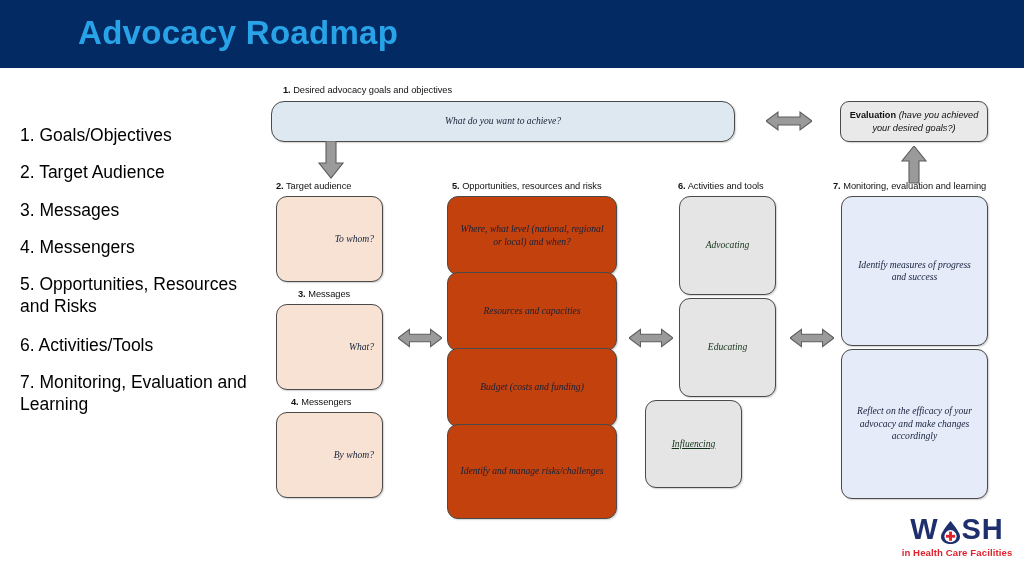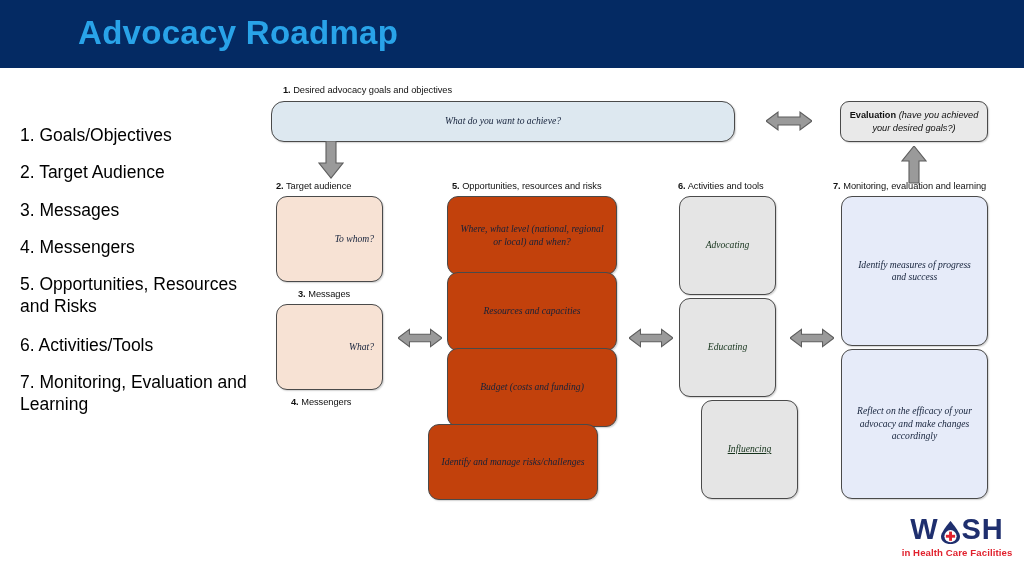--- a/index.html
+++ b/index.html
@@ -219,59 +219,62 @@
   <div class="cap" style="left:298px; top:289px;">
     <b>3.</b><span> Messages</span>
   </div>
   <div class="nodebox c-peach" style="left:276px; top:304px; width:107px; height:86px;">
     <span>What?</span>
   </div>
 
   <div class="cap" style="left:291px; top:397px;">
     <b>4.</b><span> Messengers</span>
   </div>
+  <div class="nodebox c-peach" style="left:276px; top:412px; width:107px; height:86px;">
+    <span>By whom?</span>
+  </div>
 
   <div class="arrow" style="left:398px; top:326px;">
     <svg width="44" height="24" viewBox="0 0 46 22">
       <polygon points="0,11 12,2 12,7 34,7 34,2 46,11 34,20 34,15 12,15 12,20" fill="#9a9a9a" stroke="#5d5d5d" stroke-width="1.1"></polygon>
     </svg>
   </div>
 
   <div class="cap" style="left:452px; top:181px;">
     <b>5.</b><span> Opportunities, resources and risks</span>
   </div>
   <div class="nodebox c-yellow" style="left:447px; top:196px; width:170px; height:79px;">
     <span>Where, what level (national, regional or local) and when?</span>
   </div>
   <div class="nodebox c-yellow" style="left:447px; top:272px; width:170px; height:79px;">
     <span>Resources and capacities</span>
   </div>
   <div class="nodebox c-yellow" style="left:447px; top:348px; width:170px; height:79px;">
     <span>Budget (costs and funding)</span>
   </div>
-  <div class="nodebox c-yellow" style="left:428px; top:424px; width:170px; height:76px;text-align:center;">
+  <div class="nodebox c-yellow" style="left:447px; top:424px; width:170px; height:95px;text-align:center;">
     <span>Identify and manage risks/challenges</span>
   </div>
 
   <div class="arrow" style="left:629px; top:326px;">
     <svg width="44" height="24" viewBox="0 0 46 22">
       <polygon points="0,11 12,2 12,7 34,7 34,2 46,11 34,20 34,15 12,15 12,20" fill="#9a9a9a" stroke="#5d5d5d" stroke-width="1.1"></polygon>
     </svg>
   </div>
 
   <div class="cap" style="left:678px; top:181px;">
     <b>6.</b><span> Activities and tools</span>
   </div>
   <div class="nodebox c-green" style="left:679px; top:196px; width:97px; height:99px;">
     <span>Advocating</span>
   </div>
   <div class="nodebox c-green" style="left:679px; top:298px; width:97px; height:99px;">
     <span>Educating</span>
   </div>
-  <div class="nodebox c-green" style="left:701px; top:400px; width:97px; height:99px;text-decoration:underline;">
+  <div class="nodebox c-green" style="left:645px; top:400px; width:97px; height:88px;text-decoration:underline;">
     <span>Influencing</span>
   </div>
 
   <div class="arrow" style="left:790px; top:326px;">
     <svg width="44" height="24" viewBox="0 0 46 22">
       <polygon points="0,11 12,2 12,7 34,7 34,2 46,11 34,20 34,15 12,15 12,20" fill="#9a9a9a" stroke="#5d5d5d" stroke-width="1.1"></polygon>
     </svg>
   </div>
 
   <div class="cap" style="left:833px; top:181px;">

